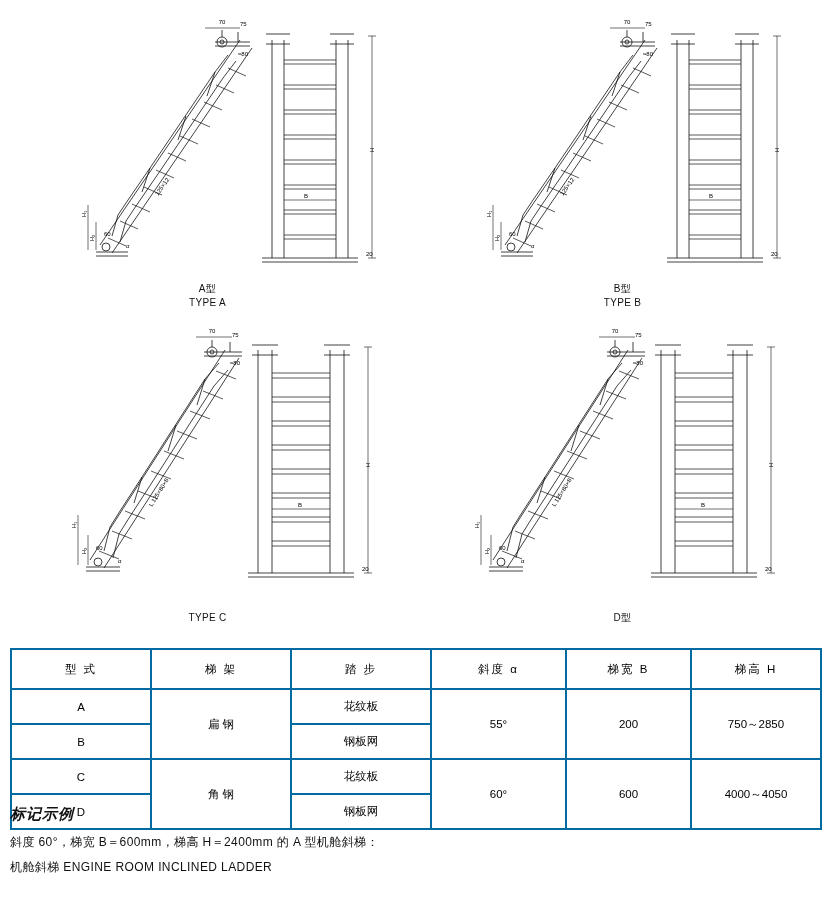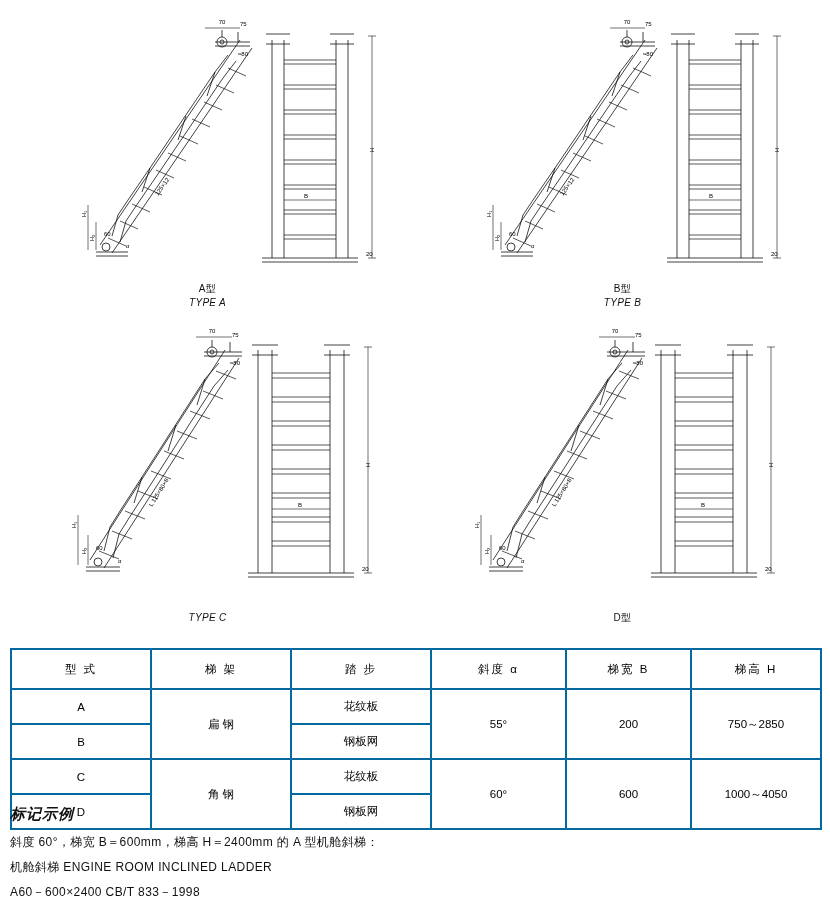--- a/index.html
+++ b/index.html
@@ -45,21 +45,21 @@
     position: absolute;
     bottom: 6px;
     left: 0;
     width: 415px;
     text-align: center;
     font-size: 10px;
     line-height: 1.35;
     letter-spacing: .3px;
   }
   .fig-caption .cn { display: block; }
-  .fig-caption .en { display: block; font-style: italic; }
+  .fig-caption .en { display: block; }
 
   
   .spec-table-wrap {
     position: absolute;
     left: 10px;
     top: 648px;
     width: 810px;
   }
   table.spec {
     border-collapse: collapse;
@@ -522,30 +522,29 @@
         <tr>
           <td>B</td>
           <td>钢板网</td>
         </tr>
         <tr>
           <td>C</td>
           <td rowspan="2">角 钢</td>
           <td>花纹板</td>
           <td rowspan="2">60°</td>
           <td rowspan="2">600</td>
-          <td rowspan="2">1000～4050</td>
+          <td rowspan="2">4000～4050</td>
         </tr>
         <tr>
           <td>D</td>
           <td>钢板网</td>
         </tr>
       </tbody>
     </table>
   </div>
 
   <div class="notes">
     <h2>标记示例</h2>
     <p>斜度 60°，梯宽 B＝600mm，梯高 H＝2400mm 的 A 型机舱斜梯：</p>
     <p>机舱斜梯 ENGINE ROOM INCLINED LADDER</p>
-    <p>A60－600×2400 CB/T 833－1998</p>
   </div>
 
 </div>
 
 </body></html>

